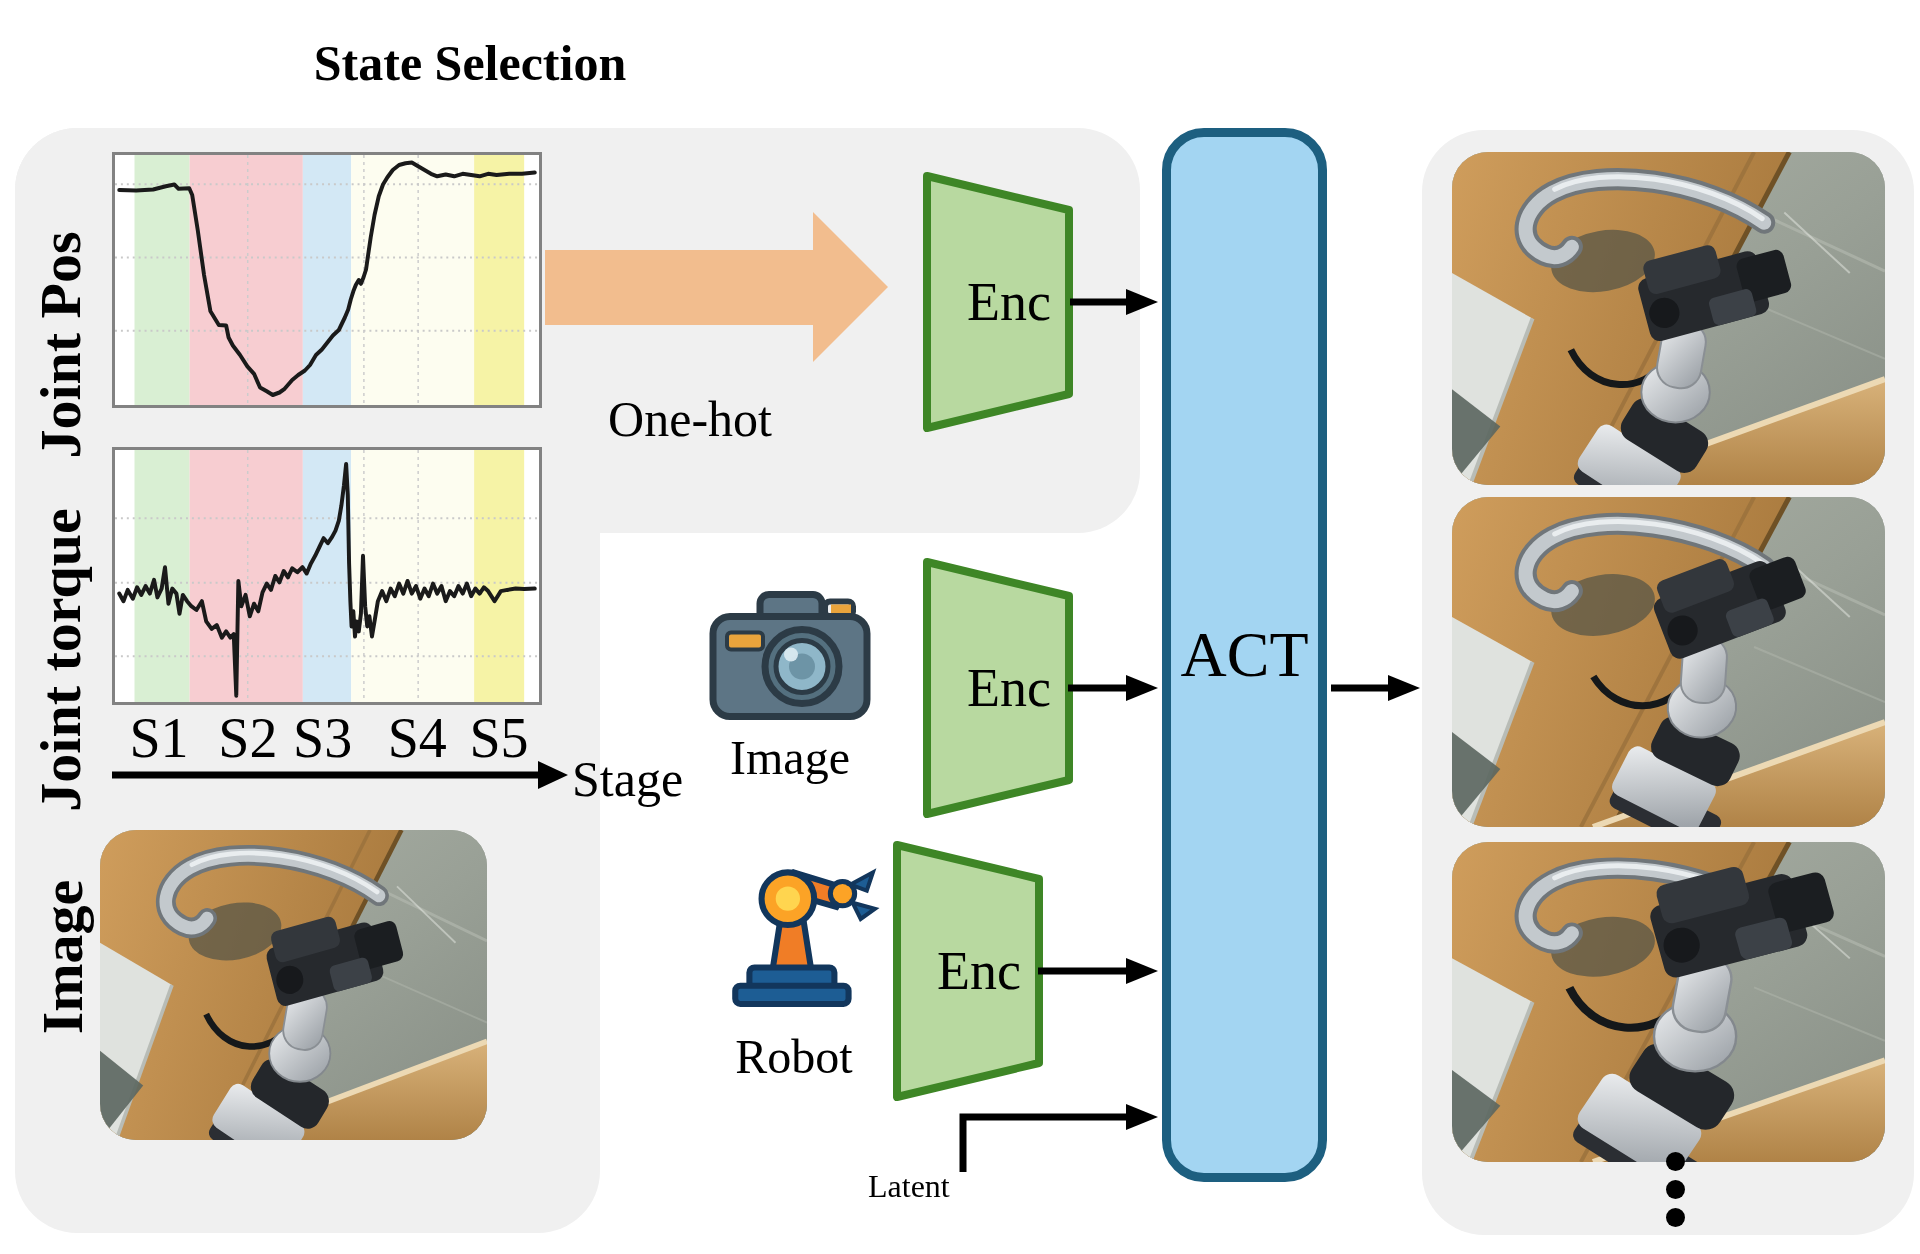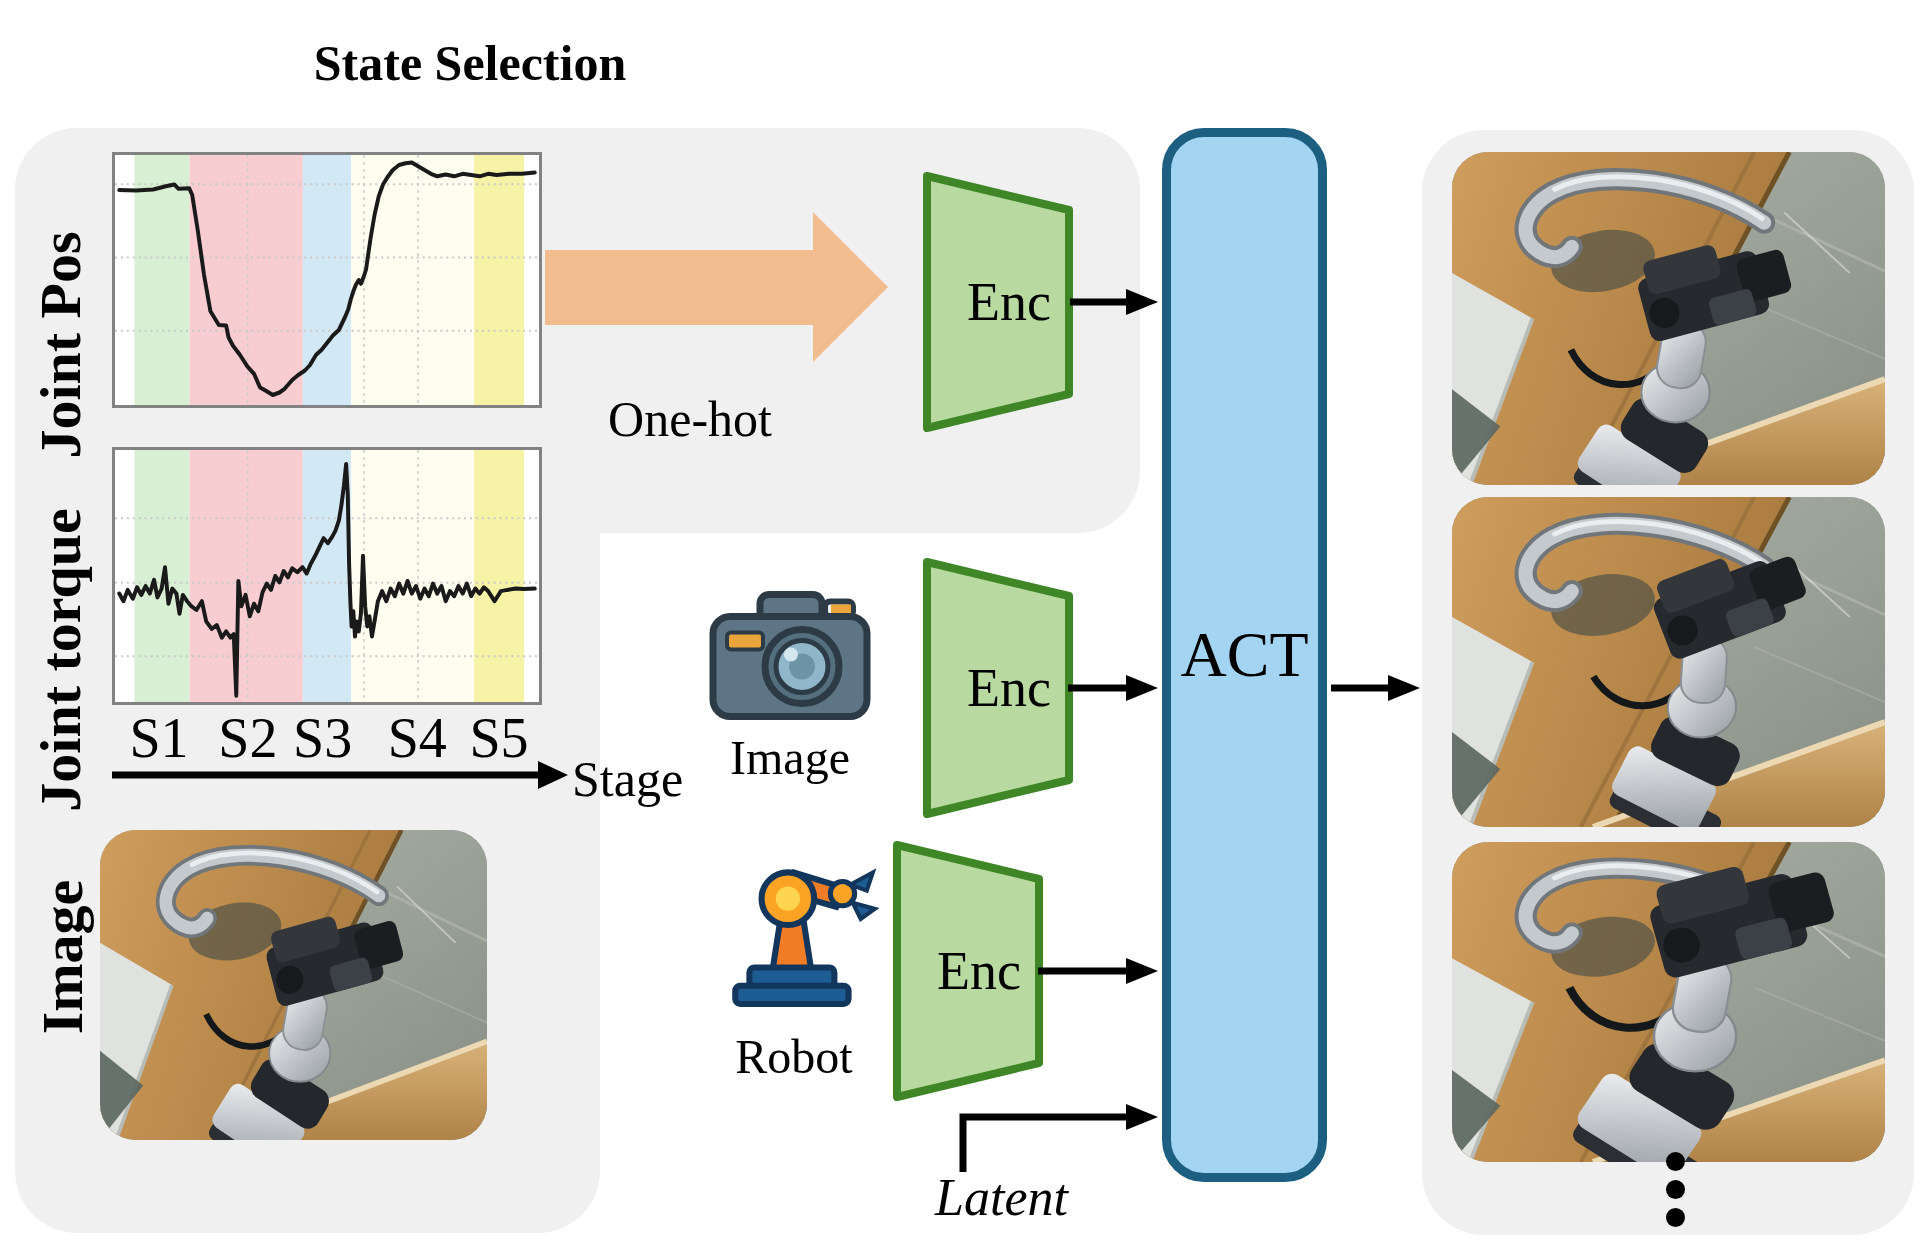--- a/index.html
+++ b/index.html
@@ -47,21 +47,21 @@
   .enc text{font-family:"Liberation Serif",serif;font-size:54px;fill:#000;}
 
   #act-block{position:absolute;left:1162px;top:128px;width:165px;height:1054px;box-sizing:border-box;
     background:var(--act-fill,#a3d5f2);border:9px solid var(--act-stroke,#1d5f80);border-radius:42px;
     display:flex;align-items:center;justify-content:center;font-size:64px;}
 
   #camera-icon{position:absolute;left:705px;top:588px;width:170px;height:138px;}
   #camera-label{position:absolute;left:690px;top:730px;width:200px;text-align:center;font-size:48px;}
   #robot-icon{position:absolute;left:718px;top:838px;width:164px;height:172px;}
   #robot-label{position:absolute;left:694px;top:1022px;width:200px;text-align:center;font-size:48px;line-height:70px;}
-  #latent-label{position:absolute;left:868px;top:1168px;width:200px;text-align:right;font-size:52px;font-style:italic;}
+  #latent-label{position:absolute;left:868px;top:1168px;width:200px;text-align:left;font-size:32px;}
 
   #connectors{position:absolute;left:0;top:0;width:1920px;height:1254px;pointer-events:none;}
   #connectors .wire{stroke:#000;stroke-width:7;fill:none;}
   #connectors .head{fill:#000;stroke:none;}
 
   #dots{position:absolute;left:1660px;top:1152px;width:30px;height:84px;display:flex;flex-direction:column;align-items:center;gap:9px;}
   #dots span{width:19px;height:19px;border-radius:50%;background:#000;}
 
   .hidden-defs{position:absolute;width:0;height:0;overflow:hidden;}
 </style>

